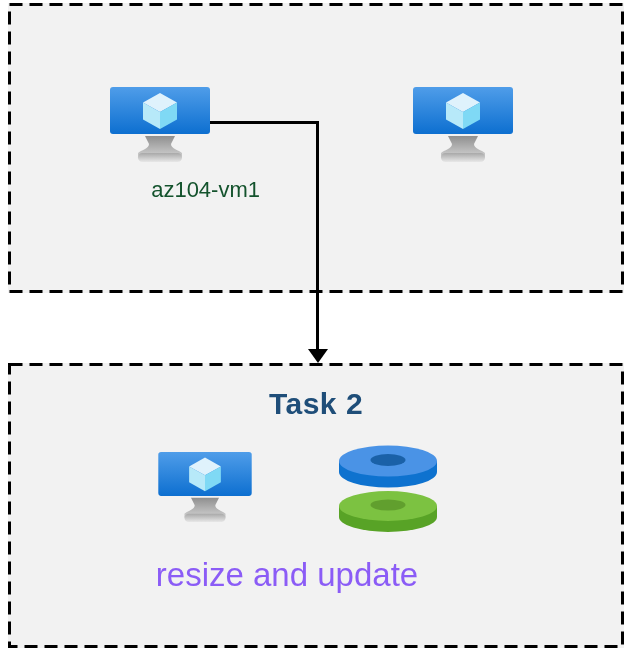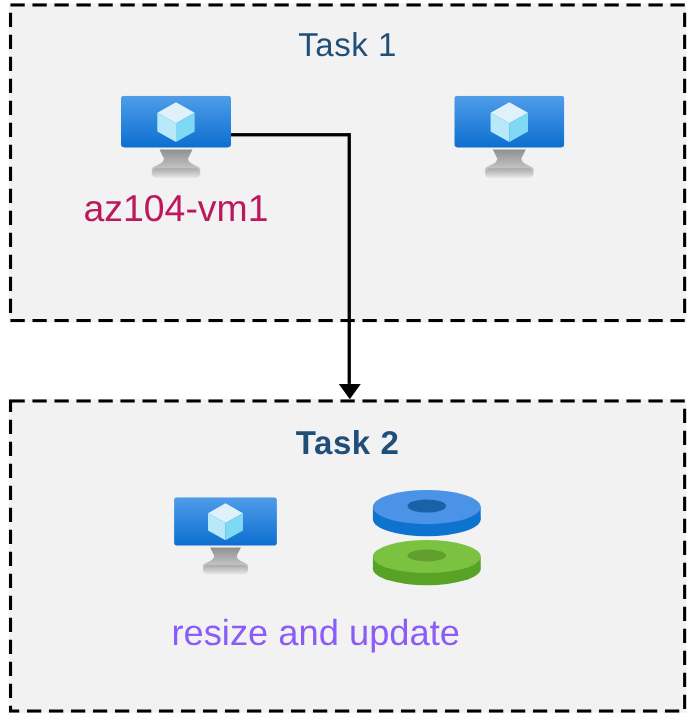--- a/index.html
+++ b/index.html
@@ -36,24 +36,24 @@
 
   .vm-icon{position:absolute;}
   #vm1{left:102px;top:84px;width:100px;height:76px;}
   #vm2{left:405px;top:84px;width:100px;height:76px;}
   #vm3{left:150px;top:89px;width:94px;height:71px;}
   #disks{position:absolute;left:330px;top:81px;width:100px;height:92px;}
 
   .vm-label{
     position:absolute;
     width:200px;
-    text-align:center;
-    font-size:34px;
+    text-align:right;
+    font-size:22px;
     line-height:40px;
-    color:#be185d;
+    color:#14532d;
   }
   #label-vm1{left:52px;top:167px;}
   #label-vm2{left:355px;top:167px;}
 
   .caption{
     position:absolute;
     left:0;top:193px;width:558px;
     text-align:center;
     font-size:33px;
     color:#8b5cf6;
@@ -90,21 +90,20 @@
         <stop offset="1" stop-color="#e8e8e8"></stop>
       </linearGradient>
     </defs>
   </svg>
 
   <section class="task-box" id="task1">
     <svg class="border-svg" viewBox="0 0 616 290">
       <rect x="1.5" y="1.5" width="613" height="287" fill="none" stroke="#000" stroke-width="3" stroke-dasharray="13 7"></rect>
     </svg>
 
-    <h2 class="box-title">Task 1</h2>
 
     <svg class="vm-icon" id="vm1" viewBox="0 0 100 76">
       <path d="M35,49 h30 l-4,8 c0,5 8,6 11,9 l0,4 h-44 l0,-4 c3,-3 11,-4 11,-9 Z" fill="url(#standGrad)"></path>
       <rect x="28" y="66" width="44" height="9" rx="4.5" fill="url(#baseGrad)"></rect>
       <rect x="0" y="0" width="100" height="47" rx="3" fill="url(#screenGrad)"></rect>
       <polygon points="50,6 67,15.5 50,25 33,15.5" fill="#dff2fc"></polygon>
       <polygon points="33,15.5 50,25 50,42 33,32.5" fill="#b7e9f9"></polygon>
       <polygon points="67,15.5 50,25 50,42 67,32.5" fill="#7fd9f5"></polygon>
     </svg>
 

